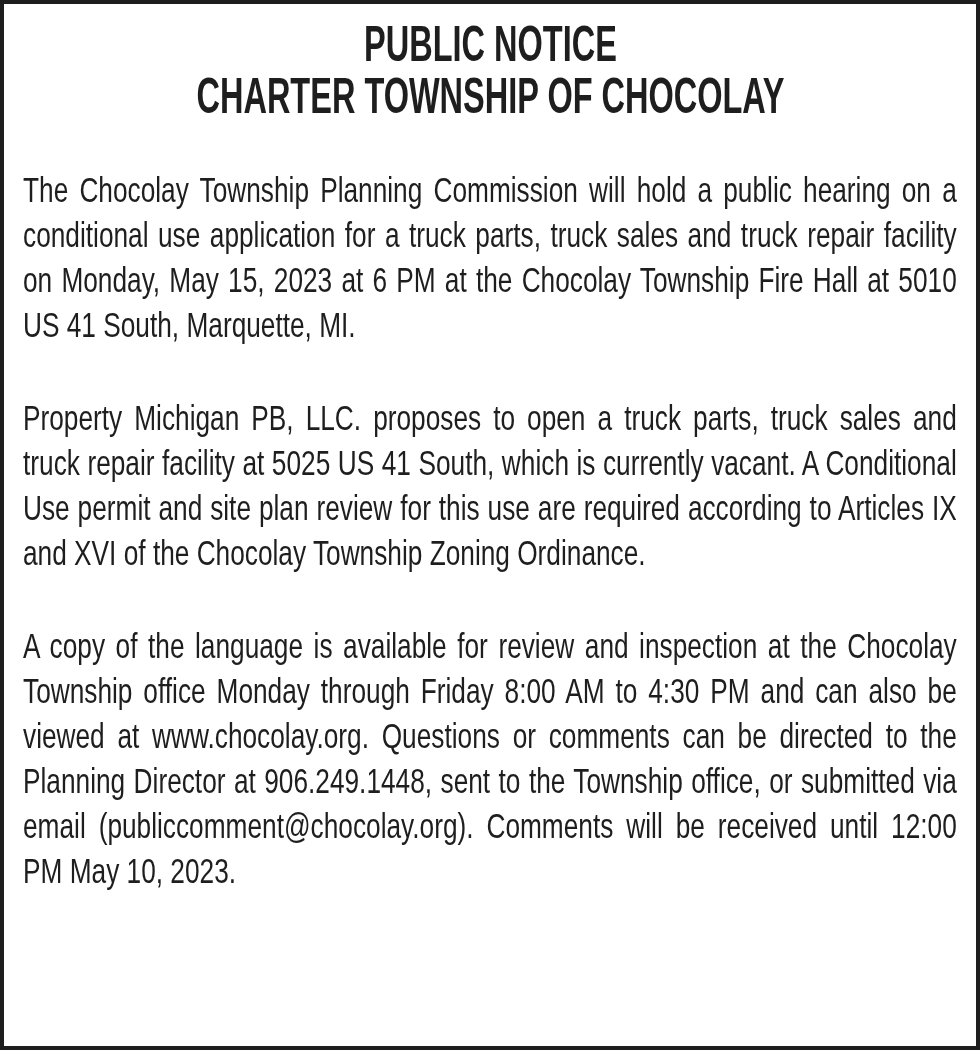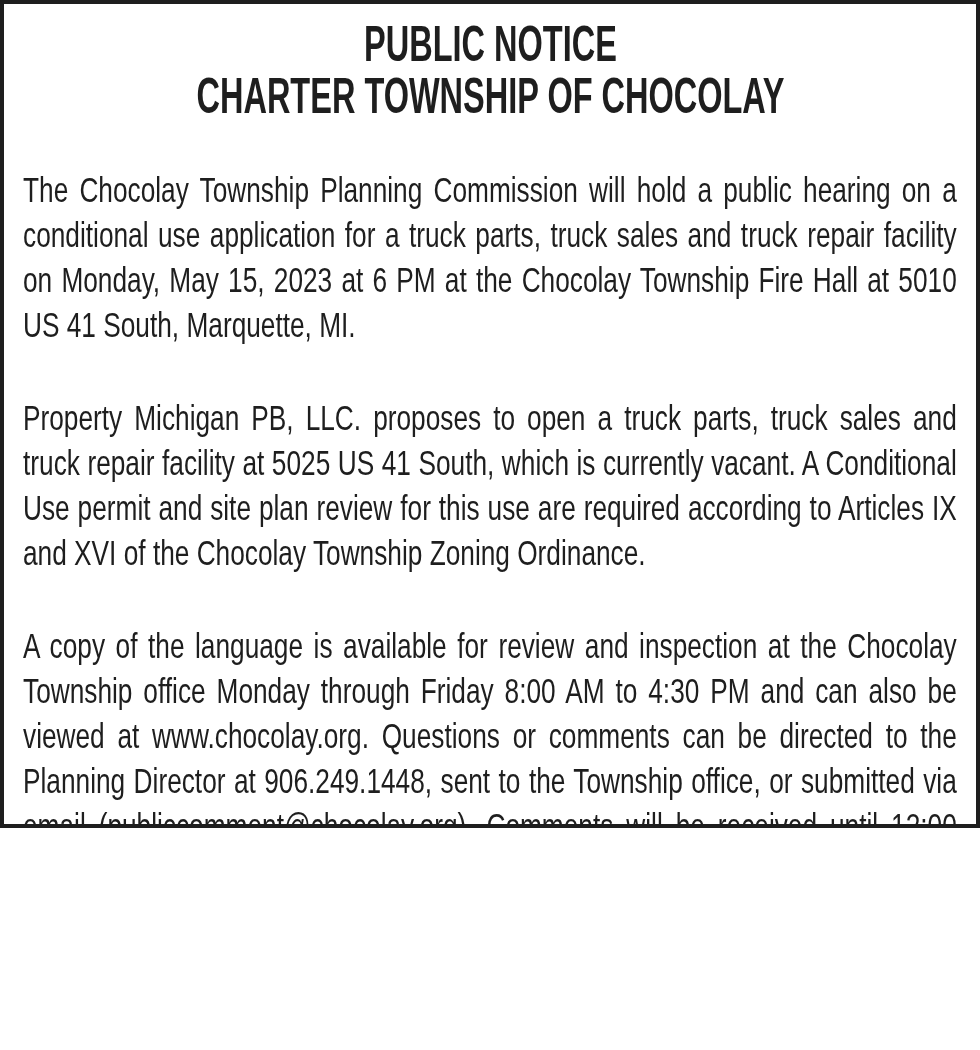--- a/index.html
+++ b/index.html
@@ -11,21 +11,21 @@
     width: 980px;
     height: 1050px;
     position: relative;
     font-family: "Liberation Sans", sans-serif;
   }
   .page {
     box-sizing: border-box;
     position: absolute;
     left: 0; top: 0;
     width: 980px;
-    height: 828px;
+    height: 1050px;
     background: var(--paper, #ffffff);
     border: 4px solid var(--ink, #1e1e1e);
     padding: 14px 19px 0 19px;
     overflow: hidden;
   }
   
   .title {
     width: 1437px;            
     position: relative;
     left: -251px;

